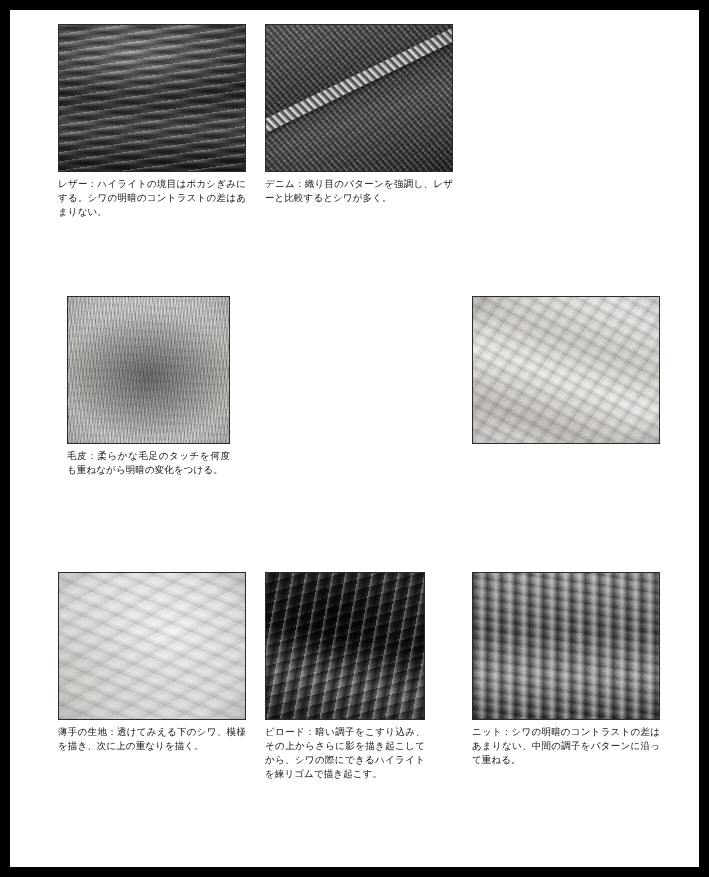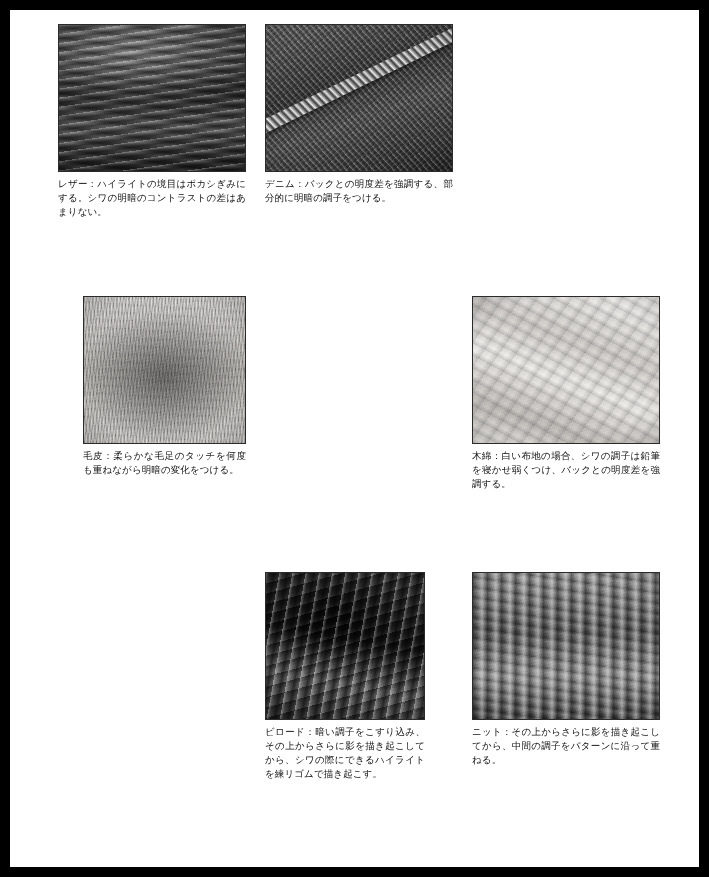--- a/index.html
+++ b/index.html
@@ -161,55 +161,62 @@
       <div class="caption">レザー：ハイライトの境目はボカシぎみにする。シワの明暗のコントラストの差はあまりない。</div>
     </div>
 
     <div class="figure" style="left:255px; top:14px; width:188px;">
       <div class="thumb" style="height:148px;">
         <div class="tex tex-denim"></div>
         <div class="denim-seam"></div>
         <div class="grain"></div>
         <div class="vig"></div>
       </div>
-      <div class="caption">デニム：バックとの明度差を強調する、部分的に明暗の調子をつける。</div>
-    </div>
-
-    <div class="figure" style="left:48px; top:286px; width:188px;padding-left:25px;">
+      <div class="caption">デニム：織り目のパターンを強調し、レザーと比較するとシワが多く。</div>
+    </div>
+
+    <div class="figure" style="left:32px; top:286px; width:188px;padding-left:25px;">
       <div class="thumb" style="height:148px;">
         <div class="tex tex-fur"></div>
         <div class="grain"></div>
         <div class="vig"></div>
       </div>
       <div class="caption">毛皮：柔らかな毛足のタッチを何度も重ねながら明暗の変化をつける。</div>
     </div>
 
 
     <div class="figure" style="left:462px; top:286px; width:188px;">
       <div class="thumb" style="height:148px;">
         <div class="tex tex-cotton"></div>
         <div class="grain"></div>
         <div class="vig"></div>
       </div>
-      <div class="caption">木綿：白い布地の場合、シワの調子は鉛筆を寝かせ弱くつけ、バックとの明度差を強調する。</div>
-    </div>
-
+    </div>
+
+    <div class="figure" style="left:48px; top:562px; width:188px;">
+      <div class="thumb" style="height:148px;">
+        <div class="tex tex-thin"></div>
+        <div class="grain"></div>
+        <div class="vig"></div>
+      </div>
+      <div class="caption">薄手の生地：透けてみえる下のシワ、模様を描き、次に上の重なりを描く。</div>
+    </div>
 
     <div class="figure" style="left:255px; top:562px; width:160px;">
       <div class="thumb" style="height:148px;">
         <div class="tex tex-velvet"></div>
         <div class="grain"></div>
         <div class="vig"></div>
       </div>
       <div class="caption">ビロード：暗い調子をこすり込み、その上からさらに影を描き起こしてから、シワの際にできるハイライトを練リゴムで描き起こす。</div>
     </div>
 
     <div class="figure" style="left:462px; top:562px; width:188px;">
       <div class="thumb" style="height:148px;">
         <div class="tex tex-knit"></div>
         <div class="grain"></div>
         <div class="vig"></div>
       </div>
-      <div class="caption">ニット：その上からさらに影を描き起こしてから、中間の調子をパターンに沿って重ねる。</div>
+      <div class="caption">ニット：シワの明暗のコントラストの差はあまりない、中間の調子をパターンに沿って重ねる。</div>
     </div>
 
   </div>
 </div>
 
 </body></html>

